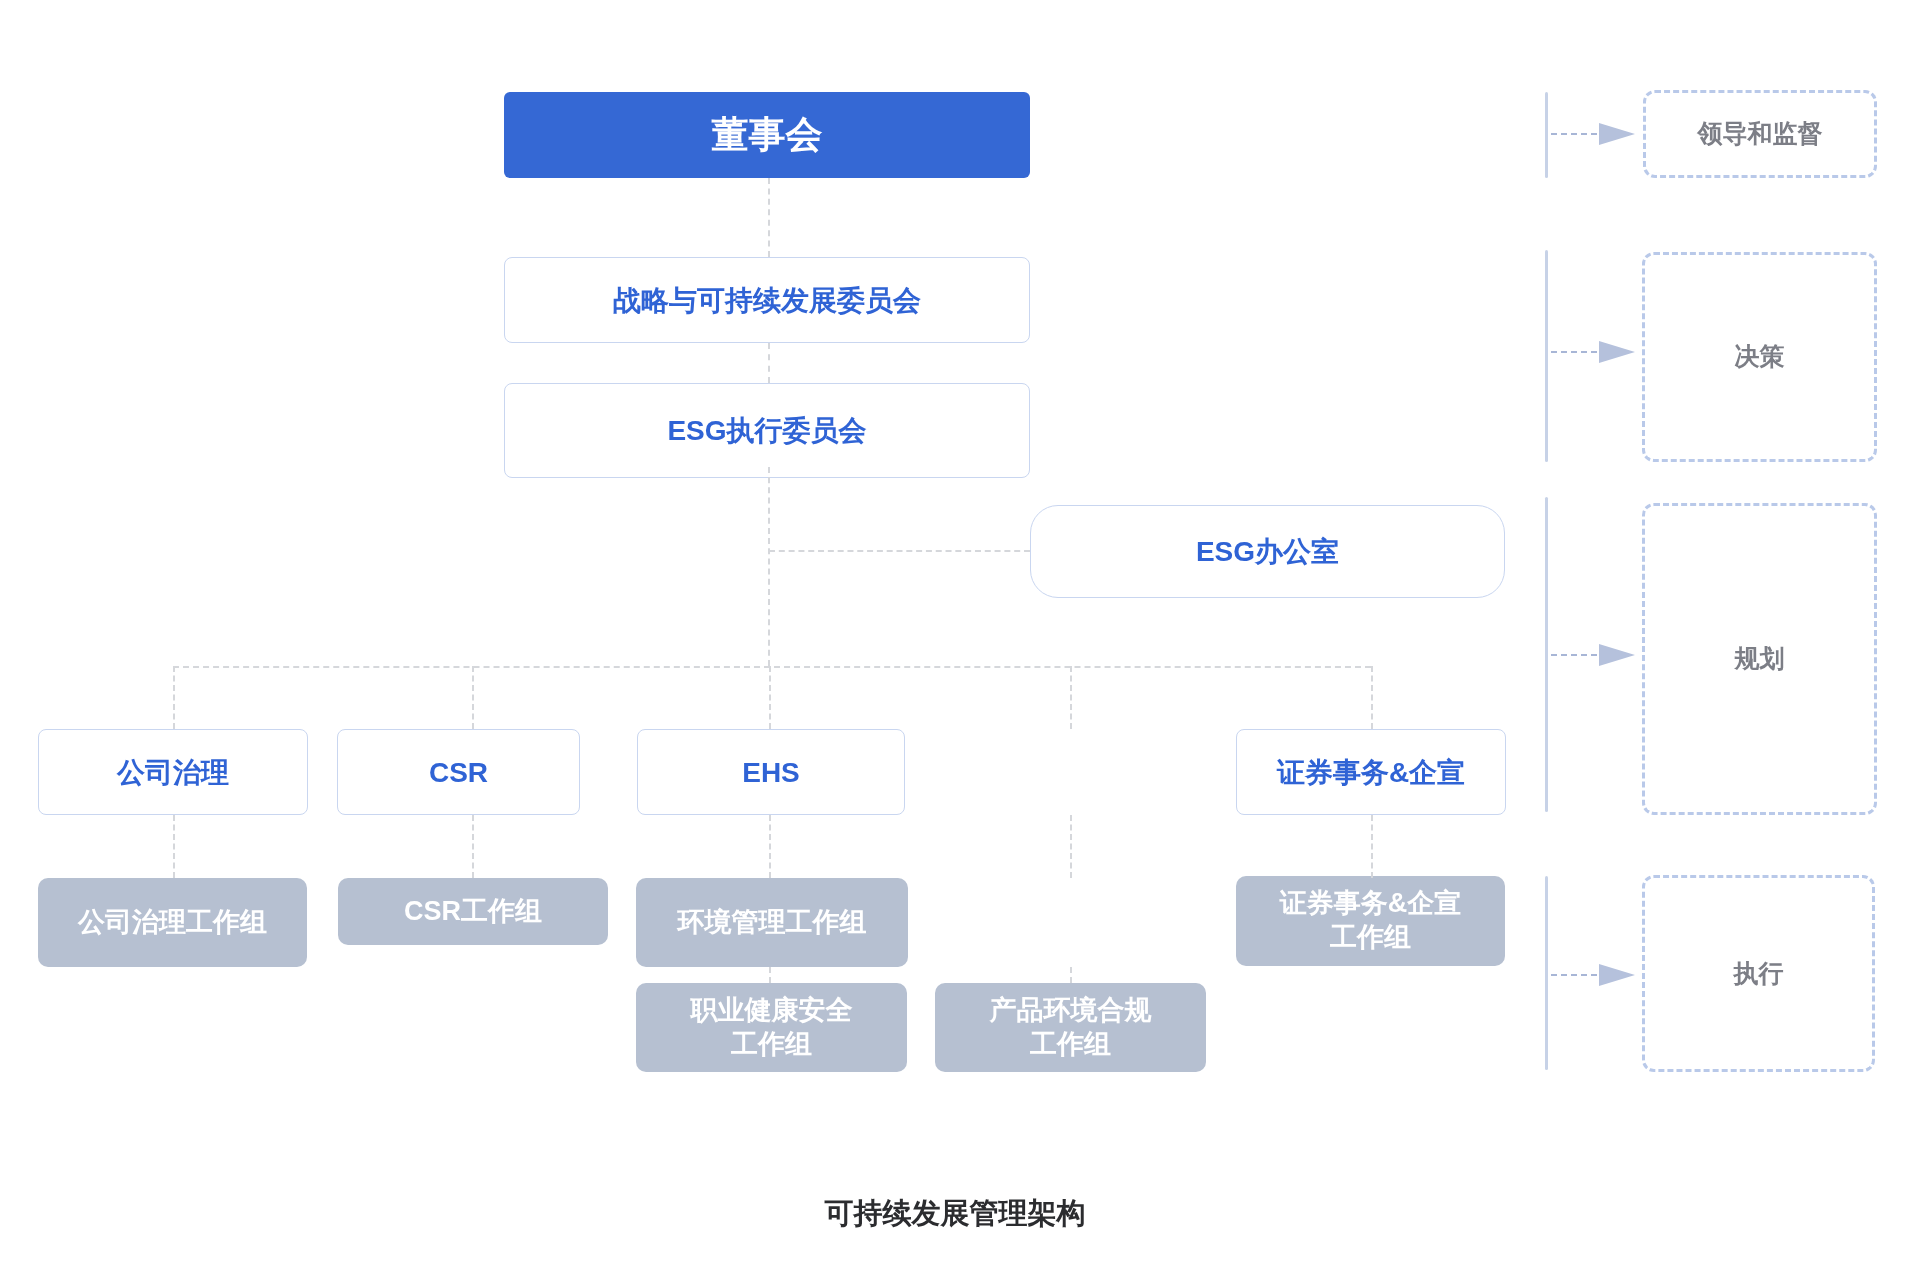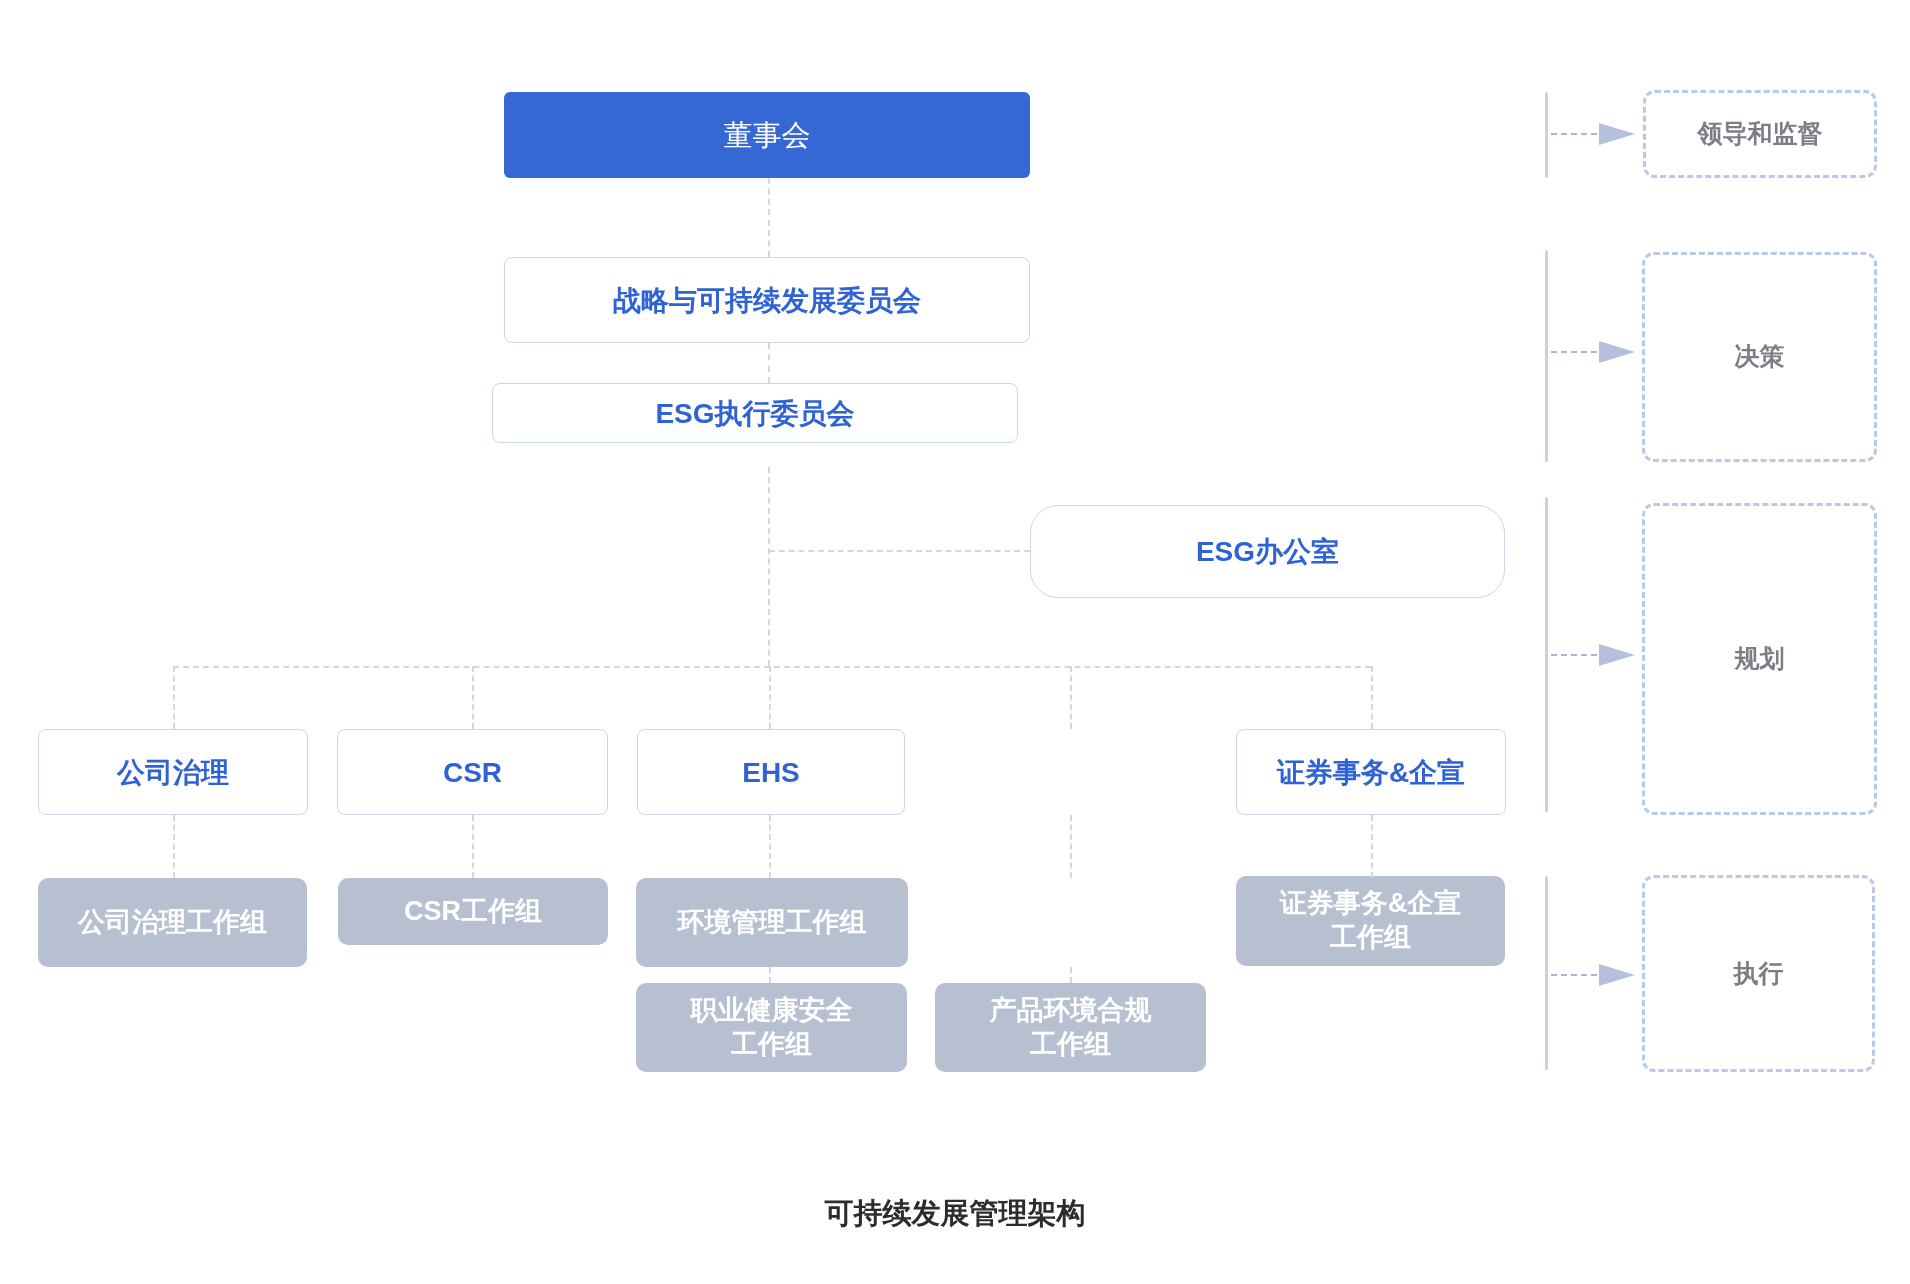--- a/index.html
+++ b/index.html
@@ -15,22 +15,22 @@
     --rail:#c7d2e7;
     --title-text:#2b2c2f;
   }
   html,body{margin:0;padding:0;background:#ffffff;}
   #canvas{
     position:relative;width:1910px;height:1284px;background:#ffffff;overflow:hidden;
     font-family:"Liberation Sans","DejaVu Sans",sans-serif;
   }
   .node{position:absolute;display:flex;align-items:center;justify-content:center;
         text-align:center;box-sizing:border-box;white-space:pre-line;line-height:1.25;}
-  .box-primary{background:var(--primary-blue,#3568d4);color:#ffffff;font-weight:normal;
-        font-size:29px;border-radius:6px;}
+  .box-primary{background:var(--primary-blue,#3568d4);color:#ffffff;font-weight:bold;
+        font-size:37px;border-radius:6px;}
   .box-outline{background:#ffffff;border:1.5px solid var(--light-border,#c9d6f0);
         color:var(--blue-text,#2f63d5);font-weight:bold;font-size:28px;border-radius:8px;}
   .box-gray{background:var(--gray-fill,#b6c0d1);color:#ffffff;font-weight:bold;
         font-size:27px;border-radius:10px;}
   .stage-box{background:#ffffff;border:3px dashed var(--stage-border,#b9c9e9);
         color:var(--stage-text,#7c7e86);font-weight:bold;font-size:25px;border-radius:12px;}
   .vdash{position:absolute;width:0;border-left:2px dashed var(--connector,#d5d7db);}
   .hdash{position:absolute;height:0;border-top:2px dashed var(--connector,#d5d7db);}
   .rail{position:absolute;width:3px;background:var(--rail,#c7d2e7);border-radius:2px;}
   .arrow-line{position:absolute;height:0;border-top:2px dashed var(--arrow-line,#a8b6d6);}
@@ -42,26 +42,26 @@
 </style>
 </head>
 <body>
 
 <div id="canvas">
 
   <div class="node box-primary" style="left:504px;top:92px;width:526px;height:86px;">董事会</div>
 
   <div class="node box-outline" style="left:504px;top:257px;width:526px;height:86px;">战略与可持续发展委员会</div>
 
-  <div class="node box-outline" style="left:492px;top:383px;width:526px;height:60px;">ESG执行委员会</div>
+  <div class="node box-outline" style="left:504px;top:383px;width:526px;height:95px;">ESG执行委员会</div>
 
   <div class="node box-outline" style="left:1030px;top:505px;width:475px;height:93px;border-radius:28px;">ESG办公室</div>
 
   <div class="node box-outline" style="left:38px;top:729px;width:270px;height:86px;">公司治理</div>
-  <div class="node box-outline" style="left:337px;top:729px;width:271px;height:86px;">CSR</div>
+  <div class="node box-outline" style="left:337px;top:729px;width:243px;height:86px;">CSR</div>
   <div class="node box-outline" style="left:637px;top:729px;width:268px;height:86px;">EHS</div>
   <div class="node box-outline" style="left:1236px;top:729px;width:270px;height:86px;">证券事务&amp;企宣</div>
 
   <div class="node box-gray" style="left:38px;top:878px;width:269px;height:89px;">公司治理工作组</div>
   <div class="node box-gray" style="left:338px;top:878px;width:270px;height:67px;">CSR工作组</div>
   <div class="node box-gray" style="left:636px;top:878px;width:272px;height:89px;">环境管理工作组</div>
   <div class="node box-gray" style="left:1236px;top:876px;width:269px;height:90px;">证券事务&amp;企宣
 工作组</div>
 
   <div class="node box-gray" style="left:636px;top:983px;width:271px;height:89px;">职业健康安全

